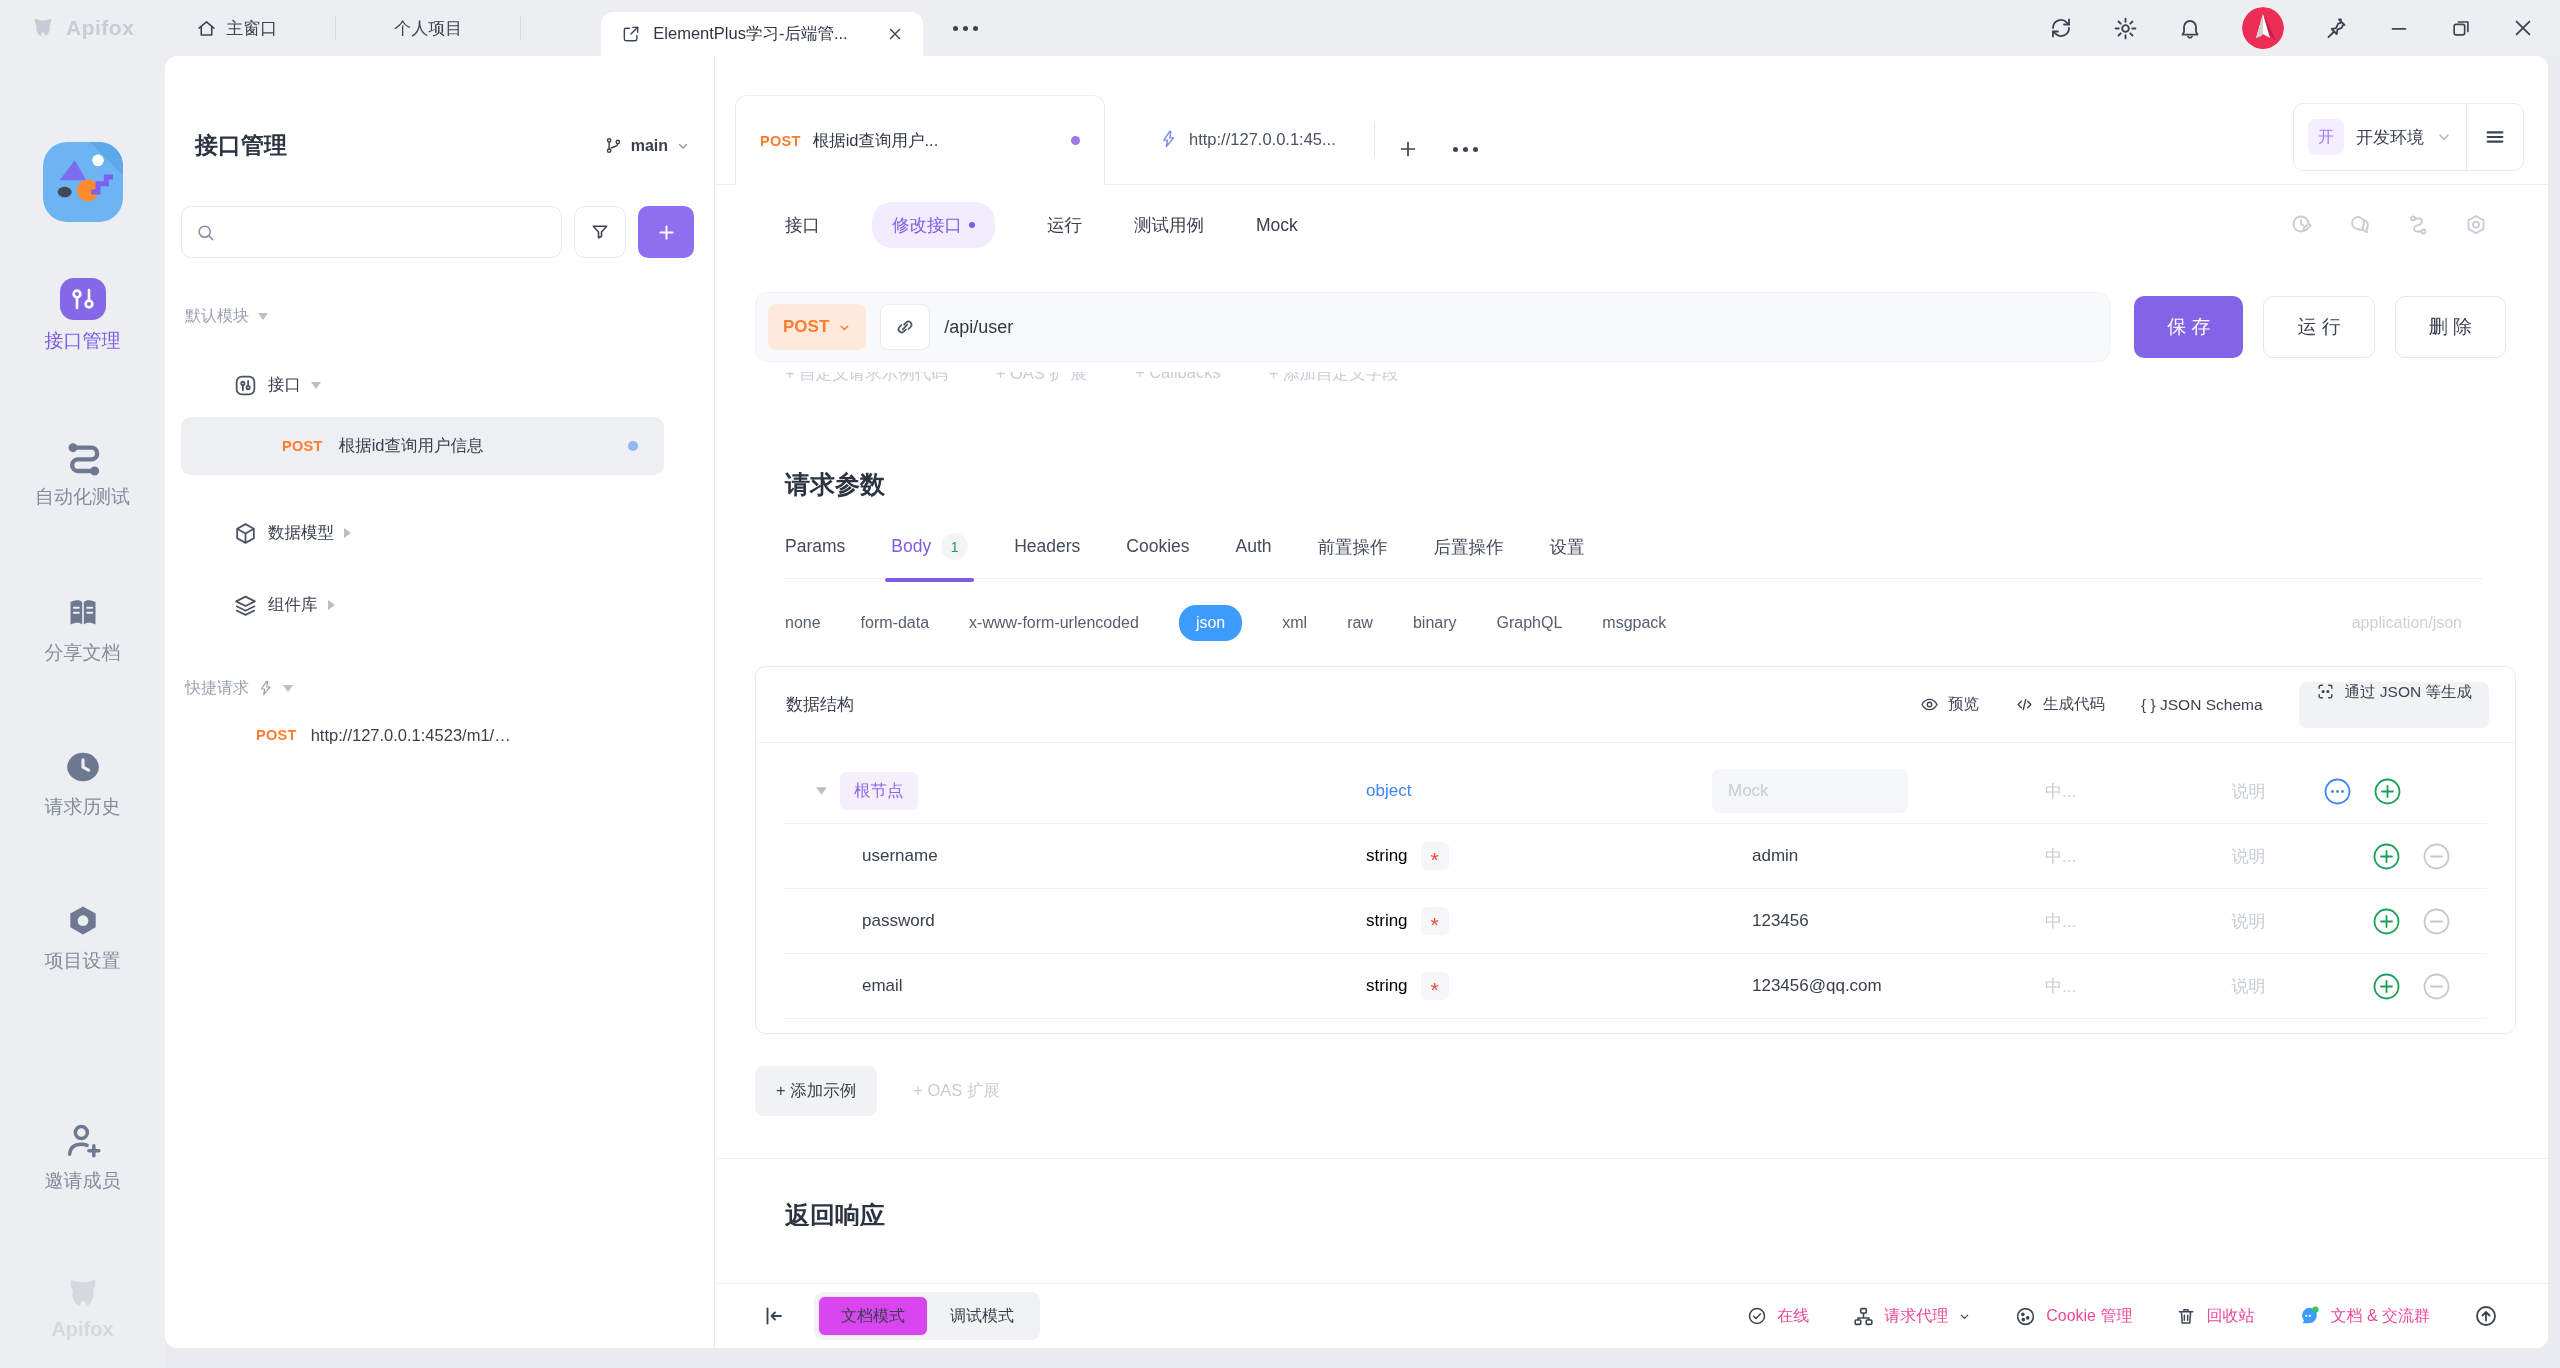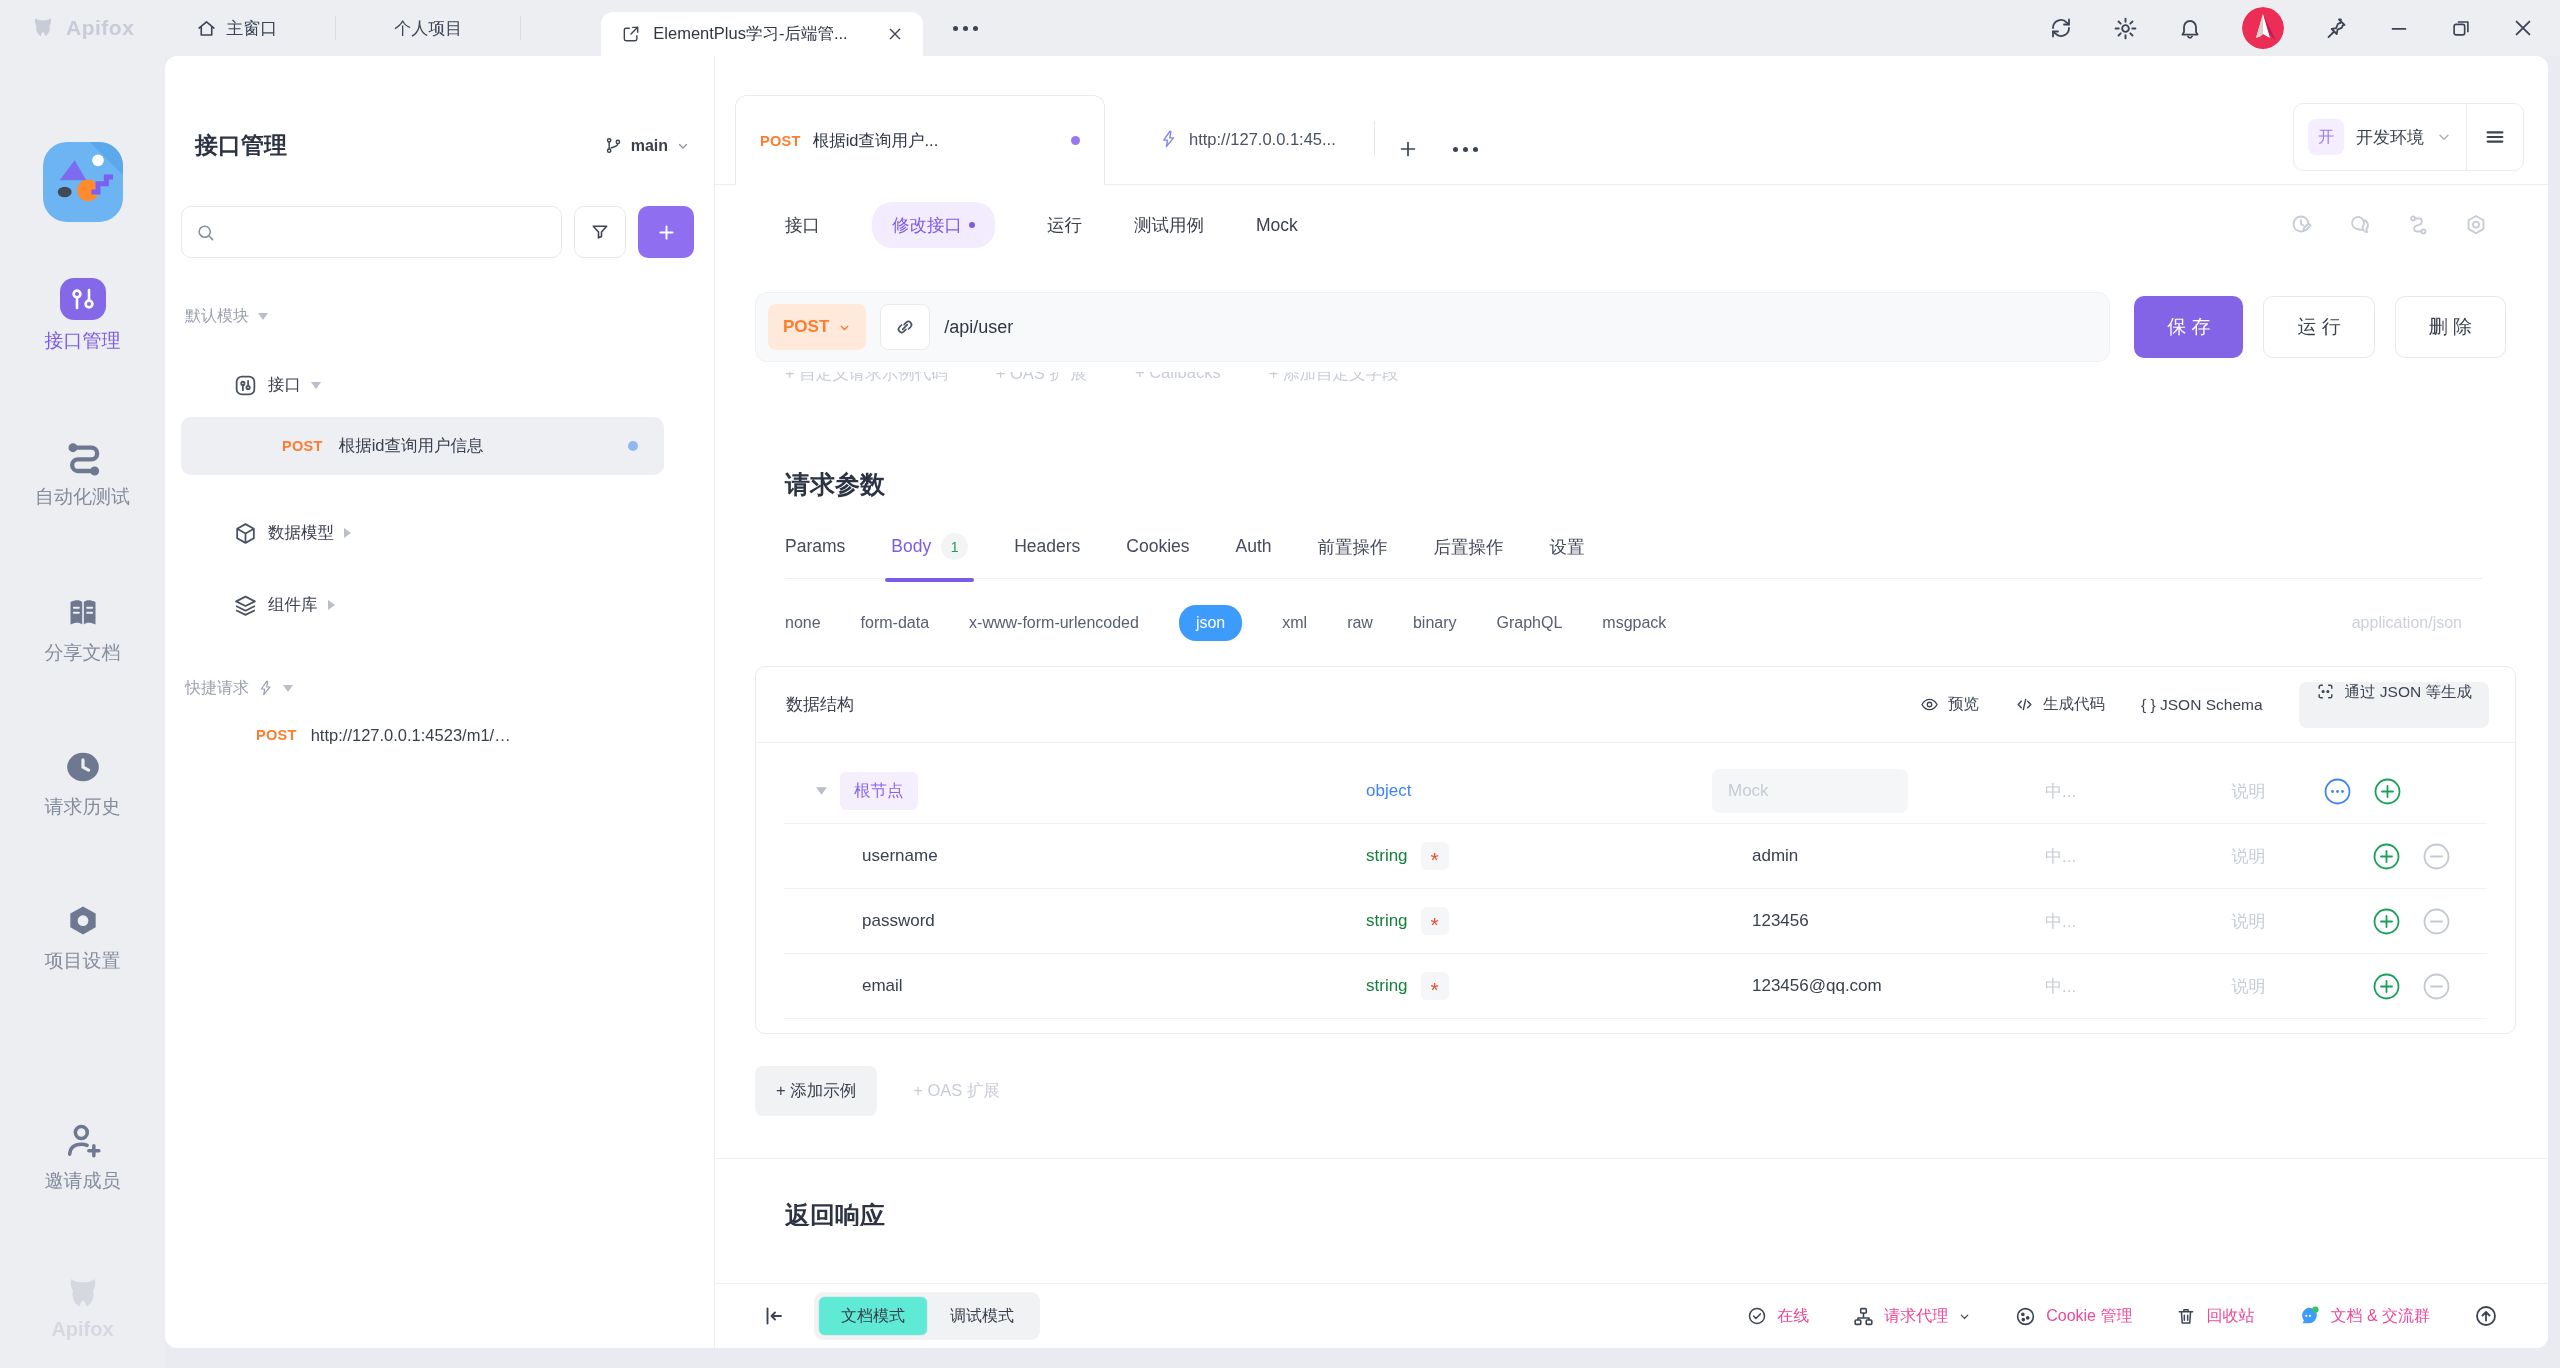--- a/index.html
+++ b/index.html
@@ -134,21 +134,21 @@
   .gen-btn { background:#f1f2f4; border:none; border-radius:8px; height:46px; padding:0 17px; display:flex;
     gap:10px; font-size:15.5px; color:#3c4454; }
   .s-table { padding:16px 0 14px; }
   .s-row { height:64px; display:flex; align-items:center; padding-left:60px; font-size:17px; }
   .s-sep { height:1px; background:#f0f2f5; margin:0 28px; }
   .c-name { width:550px; display:flex; align-items:center; gap:13px; color:#39404e; }
   .c-name.indent { padding-left:46px; }
   .root-pill { background:#f4eefd; color:#8a67e8; height:38px; display:flex; align-items:center;
     padding:0 14px; border-radius:6px; font-size:16.5px; }
   .c-type { width:346px; display:flex; align-items:center; gap:13px; }
-  .t-object { color:#3f83f8; } .t-string { color:#15803d; }
+  .t-object { color:#3f83f8; } .t-string { color:#000000; }
   .req { width:28px; height:28px; background:#f5f6f7; border-radius:6px; color:#ef4b33;
     display:grid; place-items:center; font-size:21px; line-height:1; padding-top:6px; }
   .c-mock { width:333px; color:#39404e; }
   .c-mock .val { margin-left:40px; }
   .mock-input { width:196px; height:44px; background:#f5f6f8; border:none; border-radius:8px; padding:0 16px;
     font-size:17px; outline:none; color:#39404e; }
   .mock-input::placeholder { color:#c6ccd5; }
   .c-title { width:128px; color:#c6ccd5; } .c-desc { width:151px; color:#c6ccd5;text-align:center; }
   .c-actions { flex:1; display:flex; justify-content:flex-end; align-items:center; gap:23px; padding-right:65px; }
   .c-actions.shift { padding-right:114px; }
@@ -159,21 +159,21 @@
   .oas { color:#c8cdd6; font-size:16.5px; }
   .hdivider { height:1px; background:#eef0f3; margin-top:42px; }
   .next-heading { margin:40px 0 0 70px; height:27px; overflow:hidden; font-size:25px; font-weight:bold; color:#2c3443; }
 
   
   .bottombar { position:absolute; left:0; right:0; bottom:0; height:65px; background:#fff;
     border-top:1px solid #eef0f3; display:flex; align-items:center; padding:0 54px 0 47px; }
   .toggle-wrap { margin-left:28px; background:#f1f2f4; border-radius:9px; height:48px; display:flex;
     align-items:center; padding:4px; font-size:16px; color:#39404e; }
   .toggle-wrap .opt { height:40px; display:flex; align-items:center; padding:0 22px; border-radius:7px; }
-  .toggle-wrap .opt.on { background:#5eead4; border:1px solid #e7e9ee; }
+  .toggle-wrap .opt.on { background:#d946ef; border:1px solid #e7e9ee; }
   .bb-right { margin-left:auto; display:flex; align-items:center; gap:44px; font-size:16px; color:#ec4899; }
   .bb-item { display:flex; align-items:center; gap:10px; }
 </style>
 </head>
 <body>
 
 <div class="titlebar">
   <div class="tb-brand">
     <span>
       <svg width="26" height="26" viewBox="0 0 24 24" fill="#c7ccd6">

